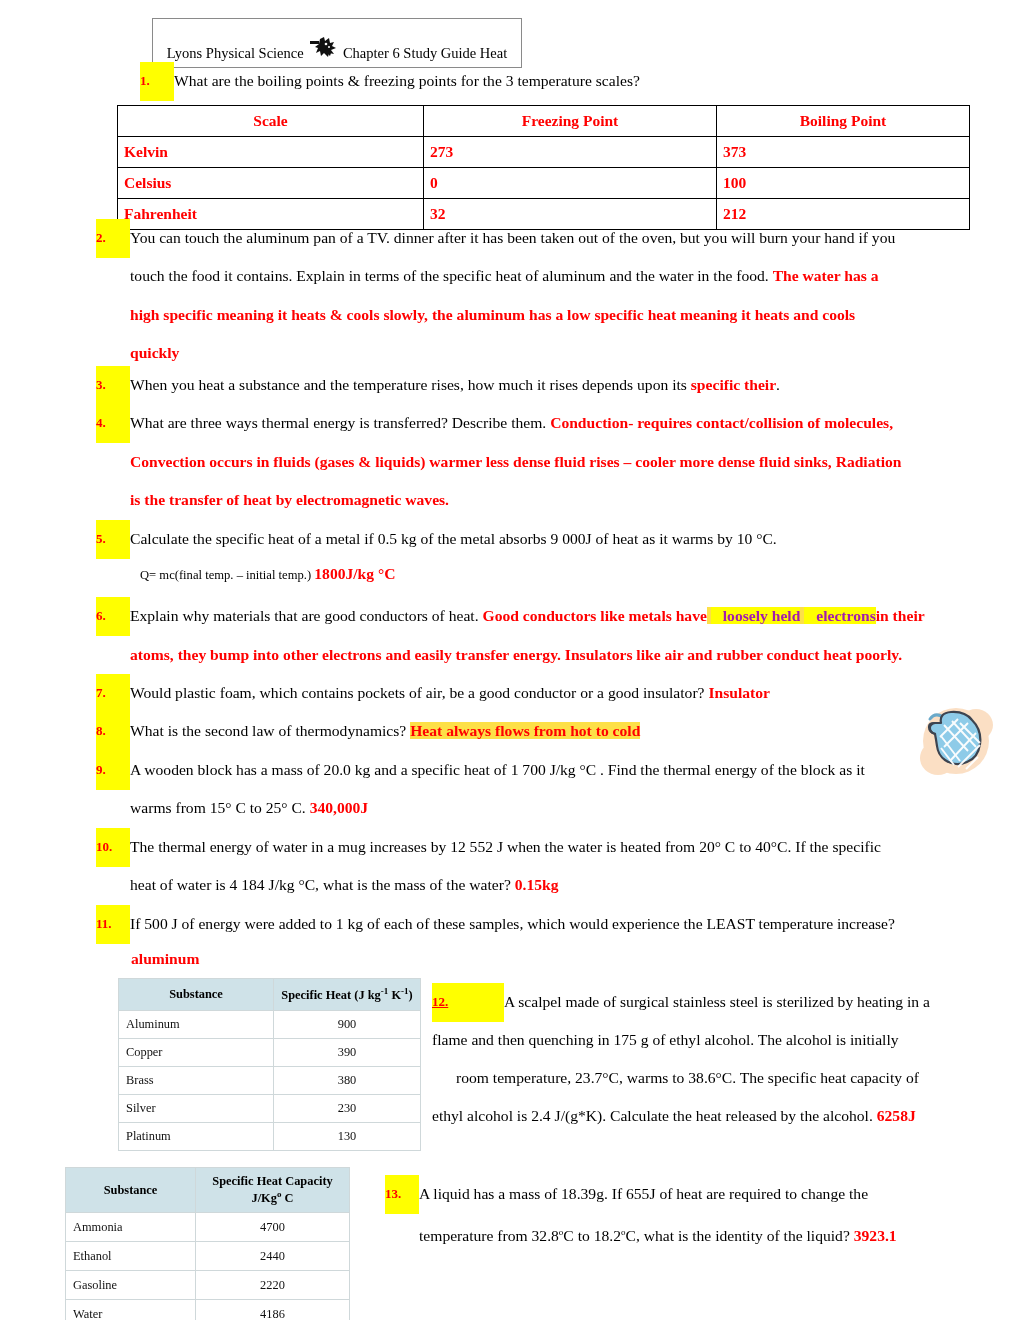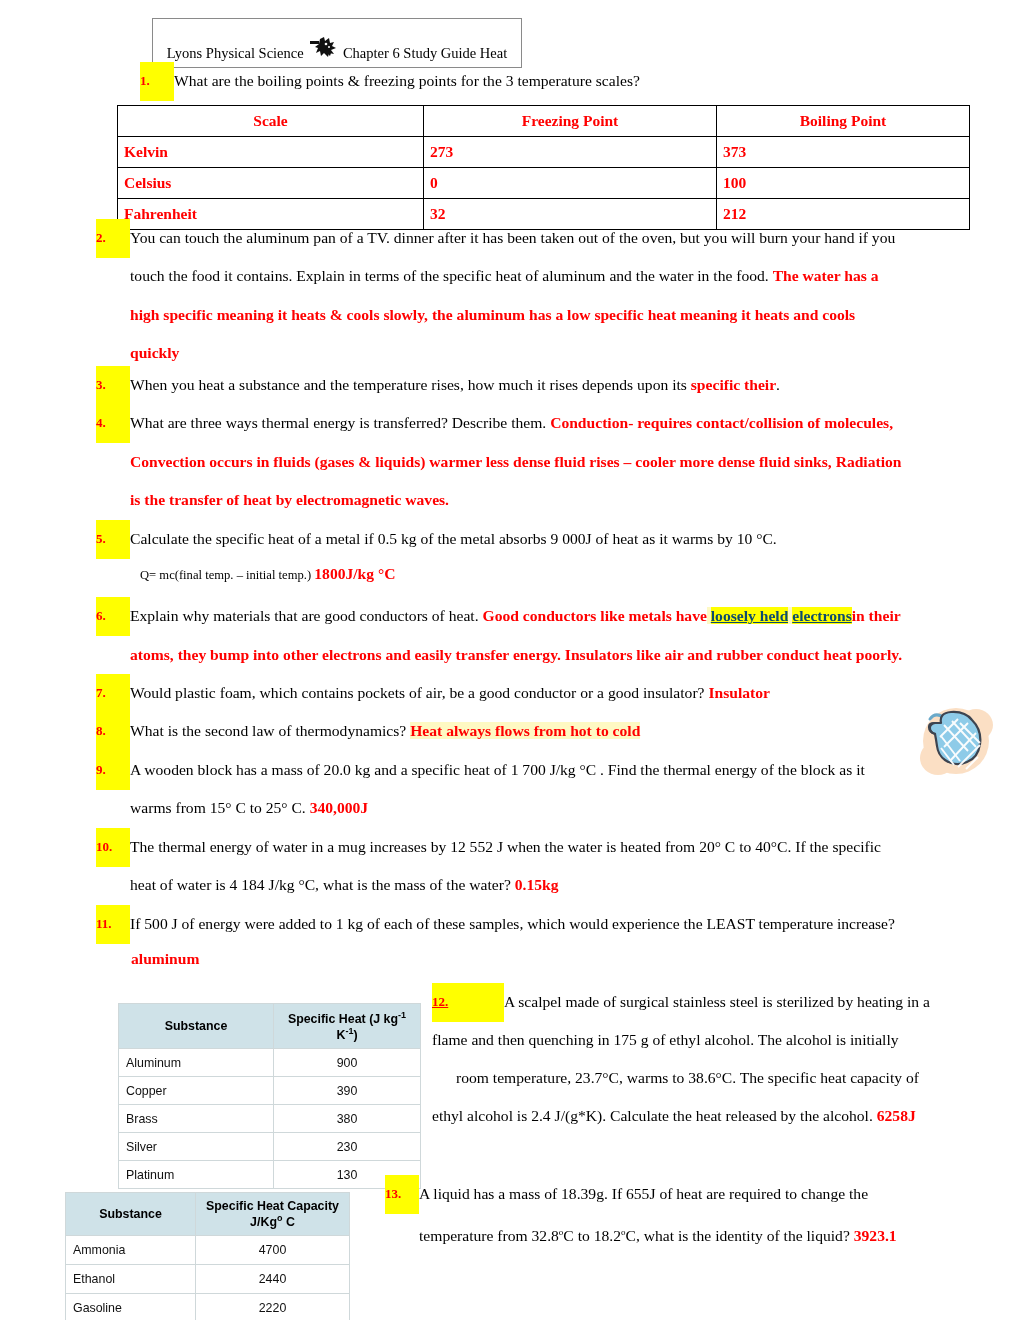--- a/index.html
+++ b/index.html
@@ -67,27 +67,27 @@
     text-align: left;
     vertical-align: 1px;
   }
   .qnum.w1 { width: 34px; }
   .qnum.w2 { width: 34px; }
   .ans {
     color: #ff0000;
     font-weight: bold;
   }
   .hl {
-    background: #fef9c3;
+    background: #fde047;
   }
   .hl-u {
     background: #ffff00;
-    color: #0c4a6e;
-    font-weight: bold;
-    text-decoration: underline;
+    color: #a21caf;
+    font-weight: bold;
+    padding-left: 12px;
   }
 
   
   .temp-table {
     position: absolute;
     left: 117px;
     top: 105px;
     width: 853px;
     border-collapse: collapse;
     table-layout: fixed;
@@ -106,22 +106,21 @@
     text-align: center;
   }
   .temp-table .c0 { width: 293px; }
   .temp-table .c1 { width: 280px; margin-top: 28px; }
 
   
   .blue-table {
     position: absolute;
     border-collapse: collapse;
     table-layout: fixed;
-    font-family: Liberation Sans, sans-serif;
-    margin-top: 25px;
+    font-family: Liberation Serif, serif;
   }
   .blue-table td {
     border: 1px solid #cfd8da;
     font-size: 12.4px;
     padding: 4px 7px;
     color: #111;
     background: #ffffff;
   }
   .blue-table th {
     border: 1px solid #cfd8da;

